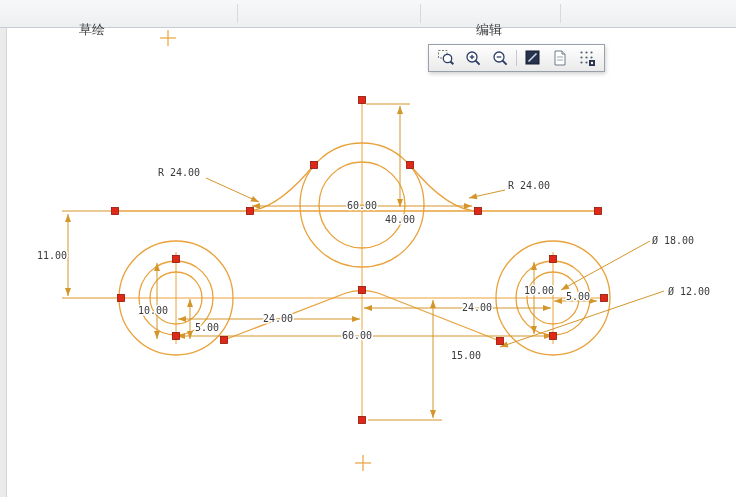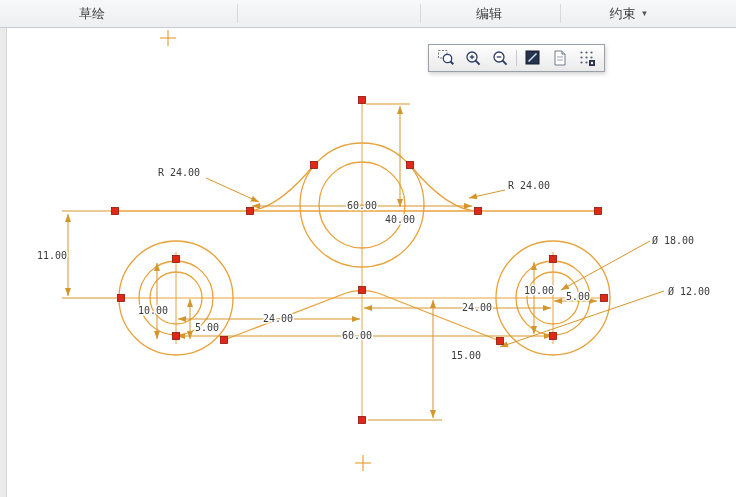--- a/index.html
+++ b/index.html
@@ -7,21 +7,21 @@
     width:736px;height:497px;overflow:hidden;position:relative;
     background:#ffffff;font-family:"Liberation Sans",sans-serif;
   }
   
   .menubar{
     position:absolute;top:0;left:0;width:736px;height:27px;z-index:5;
     background:linear-gradient(#f7f8f9,#edeff1);
     border-bottom:1px solid #c7ccd4;
   }
   .tab{
-    position:absolute;top:0;height:39px;line-height:27px;
+    position:absolute;top:16px;height:39px;line-height:27px;
     font-size:13px;color:#3d3d3d;transform:translateX(-50%);
     padding:0 12px;white-space:nowrap;cursor:default;
   }
   .caret{display:inline-block;margin-left:5px;font-size:8px;color:#555;vertical-align:2px;}
   .menusep{position:absolute;top:4px;bottom:4px;width:1px;background:#d7d9dd;}
   
   .leftstrip{
     position:absolute;top:28px;left:0;width:6px;height:469px;z-index:4;
     background:#ebebeb;border-right:1px solid #d5d5d5;
   }
@@ -43,23 +43,20 @@
 </style>
 </head>
 <body>
 
 <div class="menubar">
   <div class="tab" style="left:92px">
     <span>草绘</span>
   </div>
   <div class="tab" style="left:489px">
     <span>编辑</span>
-  </div>
-  <div class="tab" style="left:629px">
-    <span>约束</span><span class="caret">▼</span>
   </div>
   <div class="menusep" style="left:237px"></div>
   <div class="menusep" style="left:420px"></div>
   <div class="menusep" style="left:560px"></div>
 </div>
 
 <div class="leftstrip"></div>
 
 <div class="viewbar">
   <div class="tbtn">

